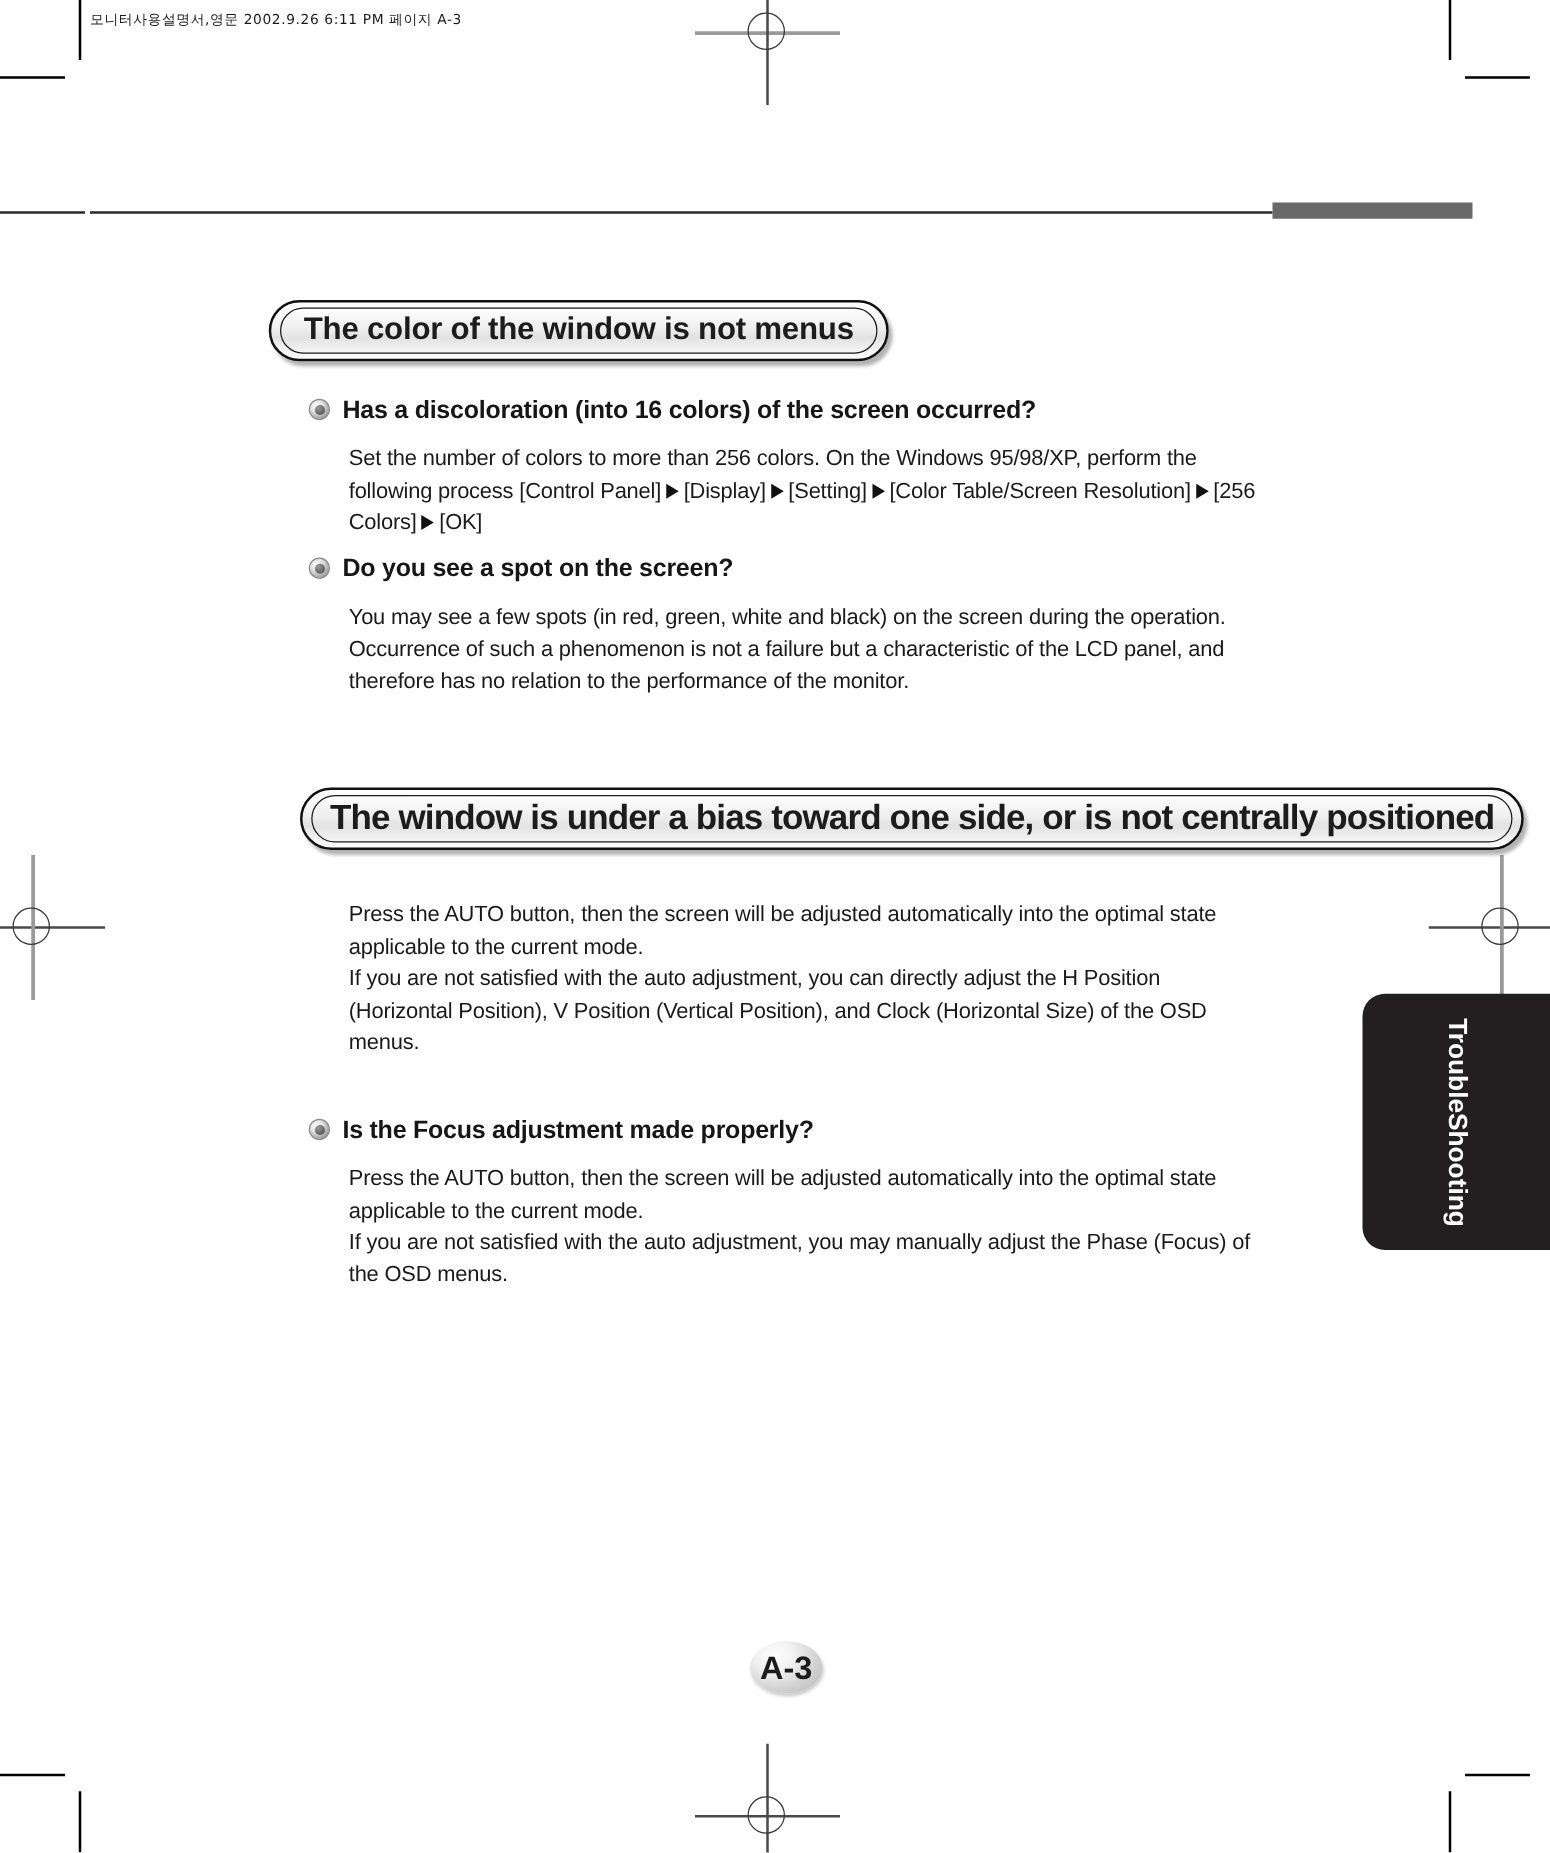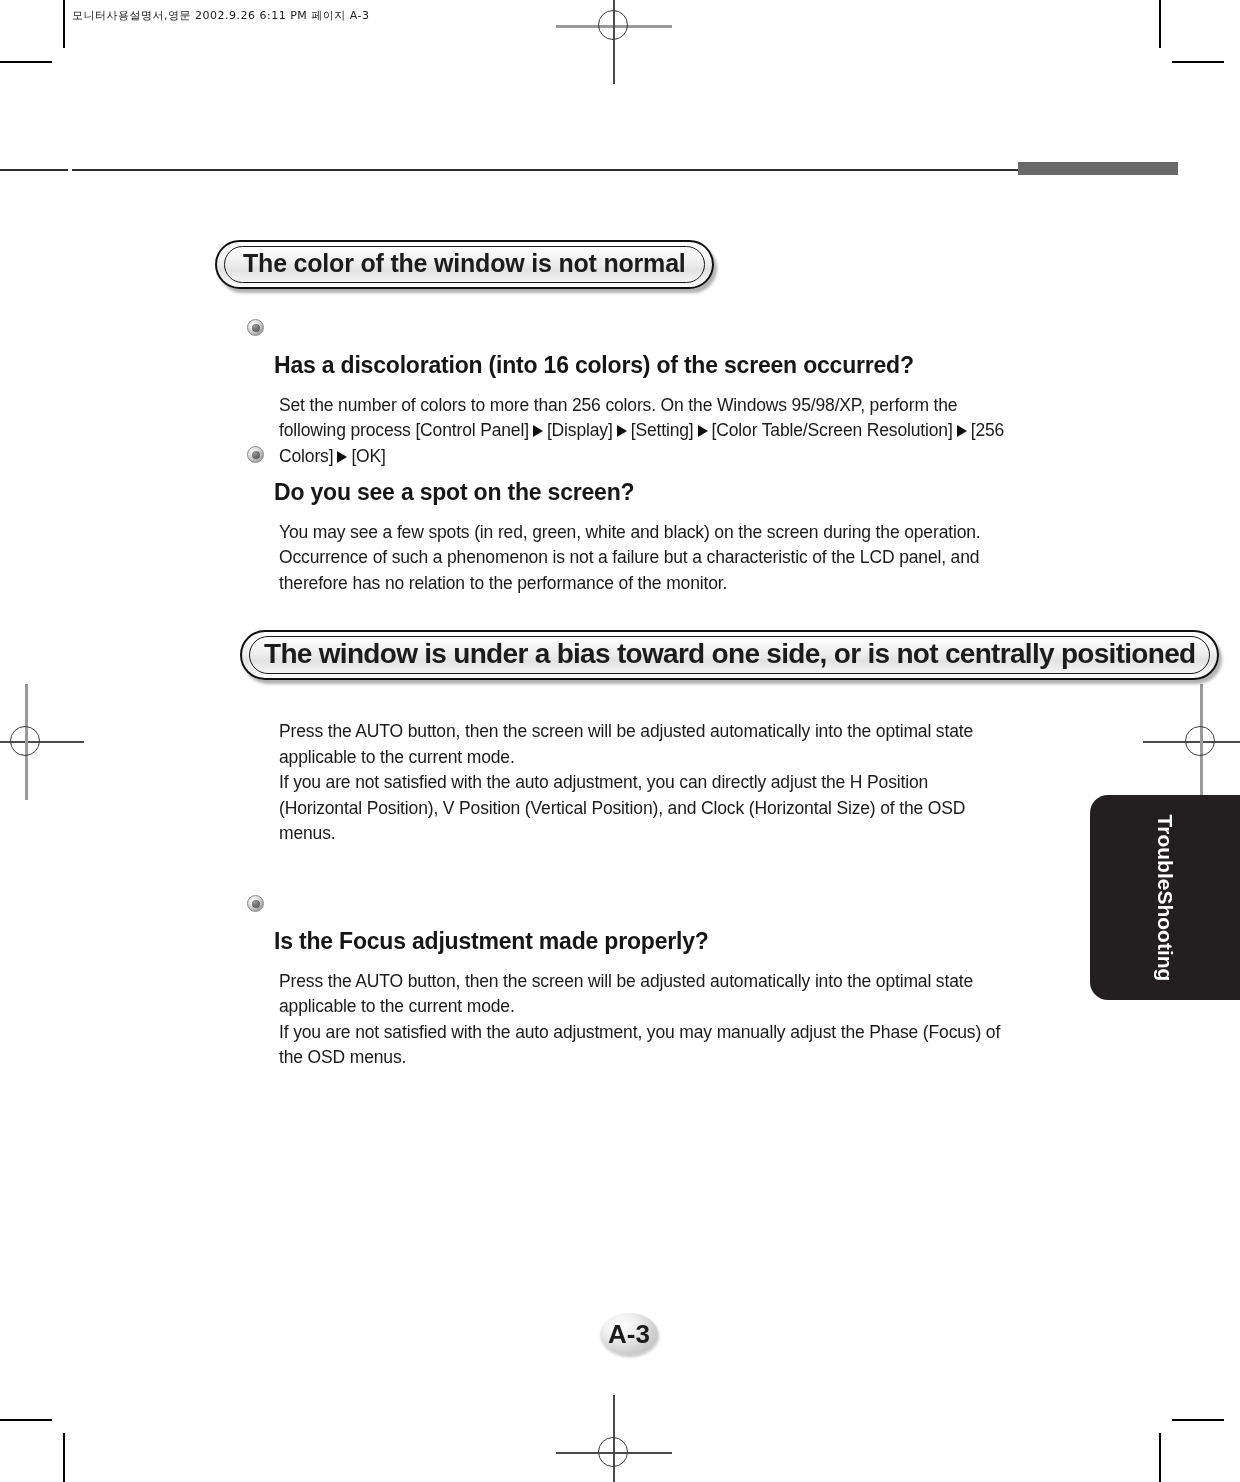--- a/index.html
+++ b/index.html
@@ -182,26 +182,25 @@
     position: absolute;
     left: 50%;
     top: 50%;
     transform: translate(-50%, -50%);
     width: 8px;
     height: 8px;
     border-radius: 50%;
     background: radial-gradient(circle at 34% 28%, #9a9a9a 0%, #6a6a6a 55%, #4e4e4e 100%);
   }
   .q-text {
-    font-size: 23px;
+    font-size: 20px;
     font-weight: bold;
     color: #161616;
     line-height: 1.25;
     letter-spacing: -0.2px;
-    margin-top: 35px;
   }
   .a-text {
     margin: 13px 0 0 32px;
     font-size: 17.5px;
     line-height: 1.46;
     color: #1a1a1a;
     letter-spacing: -0.15px;
   }
   .a-text b { font-weight: normal; }
   .tri {
@@ -277,21 +276,21 @@
 <div class="rule-line"></div>
 <div class="rule-line2"></div>
 <div class="rule-bar"></div>
 
 <div class="side-tab">
   <div class="side-tab-label">TroubleShooting</div>
 </div>
 
 <div class="banner-wrap" style="left:215px; top:240px;">
   <div class="banner">
-    <span class="banner-text">The color of the window is not normal</span>
+    <span class="banner-text">The color of the window is not menus</span>
   </div>
 </div>
 
 <div class="qa" style="left:247px; top:316px;">
   <div class="q-row">
     <span class="bullet"></span>
     <span class="q-text">Has a discoloration (into 16 colors) of the screen occurred?</span>
   </div>
   <div class="a-text">Set the number of colors to more than 256 colors. On the Windows 95/98/XP, perform the following process [Control Panel]<span class="tri"></span>[Display]<span class="tri"></span>[Setting]<span class="tri"></span>[Color Table/Screen Resolution]<span class="tri"></span>[256 Colors]<span class="tri"></span>[OK]</div>
 </div>

